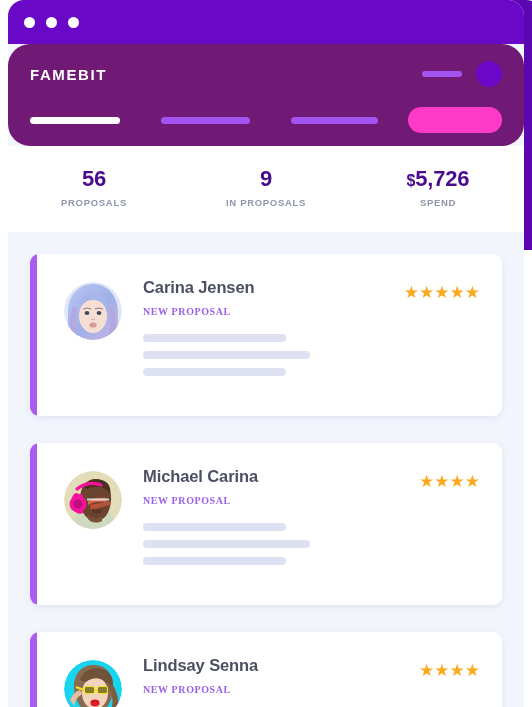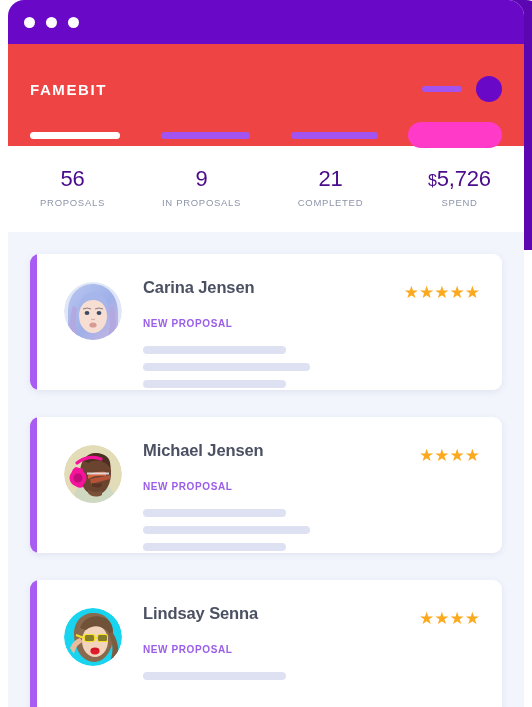--- a/index.html
+++ b/index.html
@@ -53,24 +53,25 @@
   .dot {
     width: 11px;
     height: 11px;
     border-radius: 50%;
     background: #ffffff;
     flex: none;
   }
 
   
   .app-header {
-    background: #ef4444;
-    padding: 15px 22px;
+    background: #701a75;
+    padding: 0 22px;
     height: 102px;
     position: relative;
+    border-radius: 22px;
   }
   .header-top {
     display: flex;
     align-items: center;
     justify-content: space-between;
     padding-top: 17px;
   }
   .logo {
     color: #ffffff;
     font-size: 15px;
@@ -131,46 +132,46 @@
     display: flex;
     padding: 21px 0 24px 0;
   }
   .stat {
     flex: 1;
     text-align: center;
   }
   .stat-value {
     color: #4a0b8c;
     font-size: 22px;
-    font-weight: normal;
+    font-weight: bold;
     letter-spacing: -0.2px;
     line-height: 1.1;
   }
   .stat-value .cur { font-size: 16px; }
   .stat-label {
     color: #8e95a8;
     font-size: 9.5px;
-    font-weight: normal;
+    font-weight: bold;
     letter-spacing: 0.7px;
     margin-top: 6px;
   }
 
   
   .content {
     background: #f2f5fc;
     padding: 22px 22px 0 22px;
     height: 475px;
   }
 
   
   .card {
     position: relative;
     background: #ffffff;
     border-radius: 9px;
-    height: 136px;
+    height: 162px;
     margin-bottom: 27px;
     box-shadow: 0 2px 7px rgba(80, 90, 140, 0.10);
     display: flex;
     align-items: flex-start;
     padding: 24px 22px 0 34px;
     overflow: hidden;
   }
   .card-accent {
     position: absolute;
     left: 0;
@@ -201,21 +202,22 @@
     font-size: 16.5px;
     font-weight: bold;
     letter-spacing: -0.1px;
     line-height: 1.15;
   }
   .card-status {
     color: #9b5ee8;
     font-size: 10px;
     font-weight: bold;
     letter-spacing: 0.6px;
-    margin-top: 21px;
+    margin-top: 9px;
+    font-family: Liberation Serif, serif;
   }
   .skeletons { margin-top: 17px; }
   .skel {
     height: 8px;
     border-radius: 4px;
     background: #dee1f2;
     margin-bottom: 9px;
   }
 
   .stars {
@@ -260,24 +262,20 @@
   </div>
 
   <div class="stats">
     <div class="stat">
       <div class="stat-value">56</div>
       <div class="stat-label">PROPOSALS</div>
     </div>
     <div class="stat">
       <div class="stat-value">9</div>
       <div class="stat-label">IN PROPOSALS</div>
-    </div>
-    <div class="stat">
-      <div class="stat-value">21</div>
-      <div class="stat-label">COMPLETED</div>
     </div>
     <div class="stat">
       <div class="stat-value"><span class="cur">$</span><span>5,726</span></div>
       <div class="stat-label">SPEND</div>
     </div>
   </div>
 
   <div class="content">
 
     <div class="card">
@@ -342,21 +340,21 @@
             <path d="M12 22 C7 24 6 32 9 38 C11 42 16 44 19 42 L19 24 Z" fill="#f5139b"></path>
             <circle cx="14" cy="33" r="8.5" fill="#f5139b"></circle>
             <circle cx="14" cy="33" r="4.5" fill="#c00d7b"></circle>
             <path d="M13 18 C20 12 30 11 37 14" stroke="#f5139b" stroke-width="3.2" fill="none" stroke-linecap="round"></path>
             <path d="M28 38 C31 39 35 39 38 38 L37 42 C33 43 30 42 28 41 Z" fill="#5a3524"></path>
             <path d="M24 44 C28 48 34 48 38 45 L38 50 C32 53 26 51 24 48 Z" fill="#7a5038"></path>
           </g>
         </svg>
       </div>
       <div class="card-body">
-        <div class="card-name">Michael Jensen</div>
+        <div class="card-name">Michael Carina</div>
         <div class="card-status">NEW PROPOSAL</div>
         <div class="skeletons">
           <div class="skel" style="width:143px"></div>
           <div class="skel" style="width:167px"></div>
           <div class="skel" style="width:143px"></div>
         </div>
       </div>
       <div class="stars">★★★★</div>
     </div>
 

